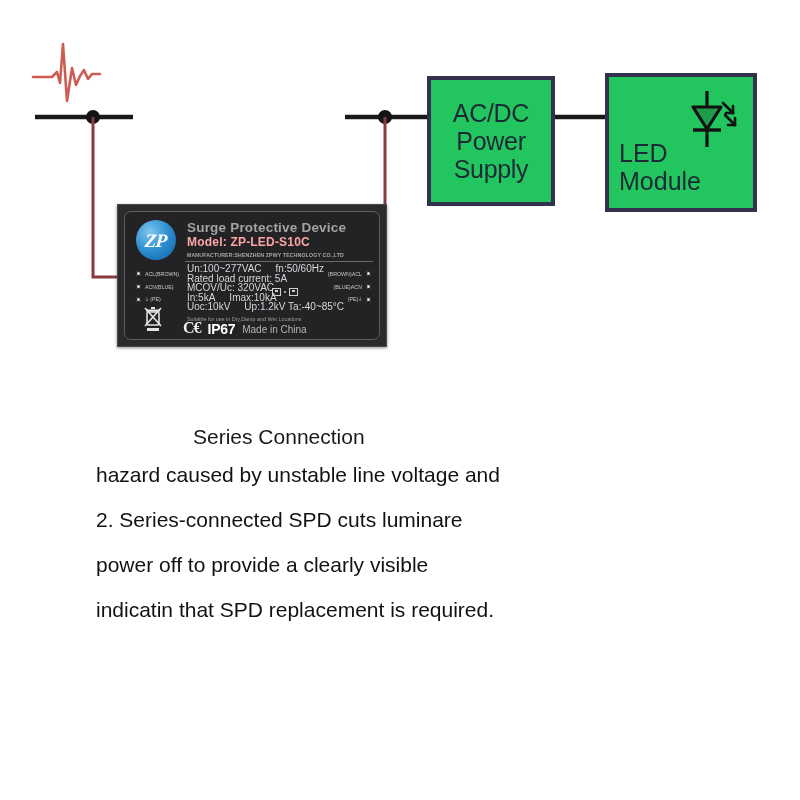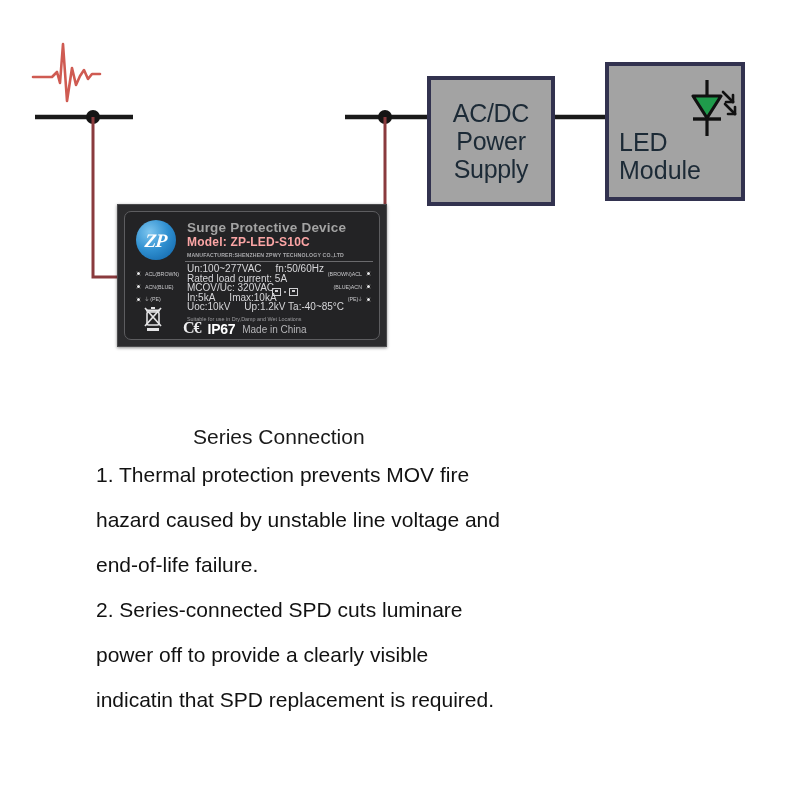--- a/index.html
+++ b/index.html
@@ -11,34 +11,34 @@
     position:relative;
   }
   #stage{position:absolute;inset:0;width:800px;height:800px;}
 
   
   #circuit{position:absolute;left:0;top:0;width:800px;height:360px;}
 
   
   .block{
     position:absolute;
-    background:#a3a3a3;
+    background:#22c55e;
     border:4px solid #32324f;
     box-sizing:border-box;
     display:flex;
     align-items:center;
     justify-content:center;
     color:#1c2a36;
     font-weight:400;
     line-height:1.12;
     text-align:center;
   }
   #acdc-box{left:427px;top:76px;width:128px;height:130px;}
   #acdc-box .block-label{font-size:25px;letter-spacing:-0.3px;}
-  #led-box{left:605px;top:62px;width:140px;height:139px;}
+  #led-box{left:605px;top:73px;width:152px;height:139px;}
   #led-box .block-label{
     font-size:25px;position:absolute;left:10px;top:62px;text-align:left;
   }
   #led-symbol{position:absolute;left:76px;top:12px;width:56px;height:62px;}
 
   
   #spd-label{
     position:absolute;left:117px;top:204px;width:268px;height:141px;
     background:#2b2b2d;
     border:1px solid #4a4a4c;
@@ -262,21 +262,19 @@
         <span id="ip-mark">IP67</span>
         <span id="made-in">Made in China</span>
       </div>
 
     </div>
   </div>
 
   <div id="caption">Series Connection</div>
 
   <div id="notes">
-    <div class="ln">1. Thermal protection prevents MOV fire</div>
     <div class="ln">hazard caused by unstable line voltage and</div>
-    <div class="ln">end-of-life failure.</div>
     <div class="ln">2. Series-connected SPD cuts luminare</div>
     <div class="ln">power off  to provide a clearly visible</div>
     <div class="ln">indicatin that SPD replacement is required.</div>
   </div>
 
 </div>
 
 </body></html>

